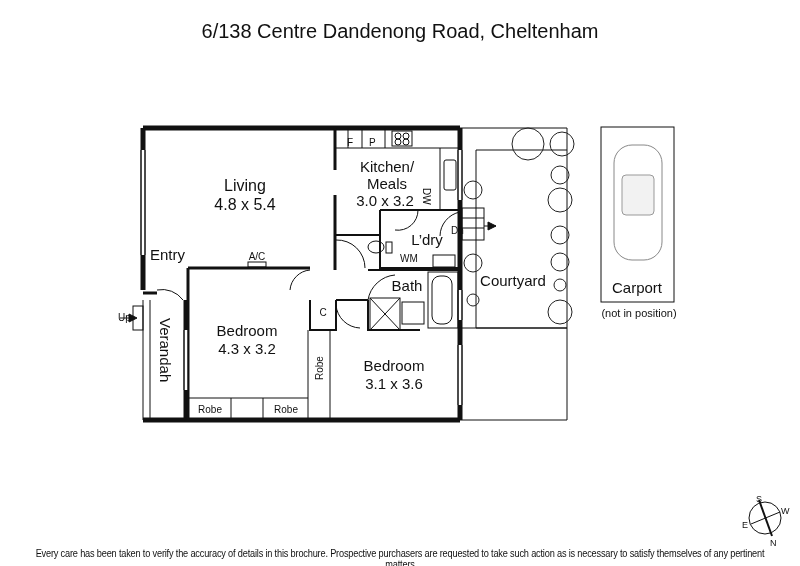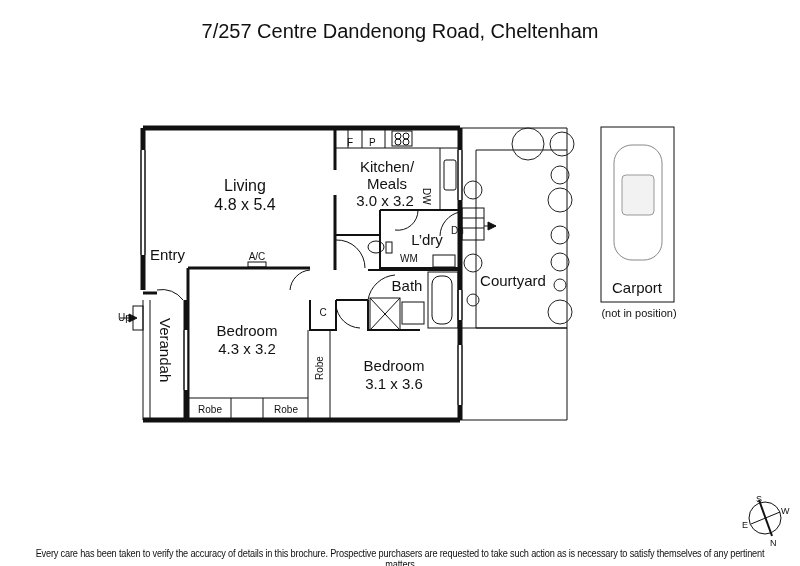--- a/index.html
+++ b/index.html
@@ -5,21 +5,21 @@
   html,body{margin:0;padding:0;background:#fff;}
   body{width:800px;height:566px;position:relative;overflow:hidden;font-family:"Liberation Sans",sans-serif;color:#111;}
   .title{position:absolute;left:0;top:20px;width:800px;text-align:center;font-size:20px;}
   .disclaimer{position:absolute;left:0;top:548px;width:800px;text-align:center;font-size:10px;letter-spacing:-0.2px;transform:scaleX(0.92);}
   svg{position:absolute;left:0;top:0;}
   svg text{font-family:"Liberation Sans",sans-serif;fill:#111;}
 </style>
 </head>
 <body>
 
-<div class="title">7/257 Centre Dandenong Road, Cheltenham</div>
+<div class="title">6/138 Centre Dandenong Road, Cheltenham</div>
 
 <svg width="800" height="566" viewBox="0 0 800 566">
 
   <g stroke="#111" fill="none">
     <path d="M143 128 H460" stroke-width="5"></path>
     <path d="M143 128 V290" stroke-width="5"></path>
     <path d="M143 293 H157" stroke-width="3"></path>
     <path d="M186 300 V420" stroke-width="5"></path>
     <path d="M143 420 H460" stroke-width="5"></path>
     <path d="M460 128 V420" stroke-width="5"></path>

